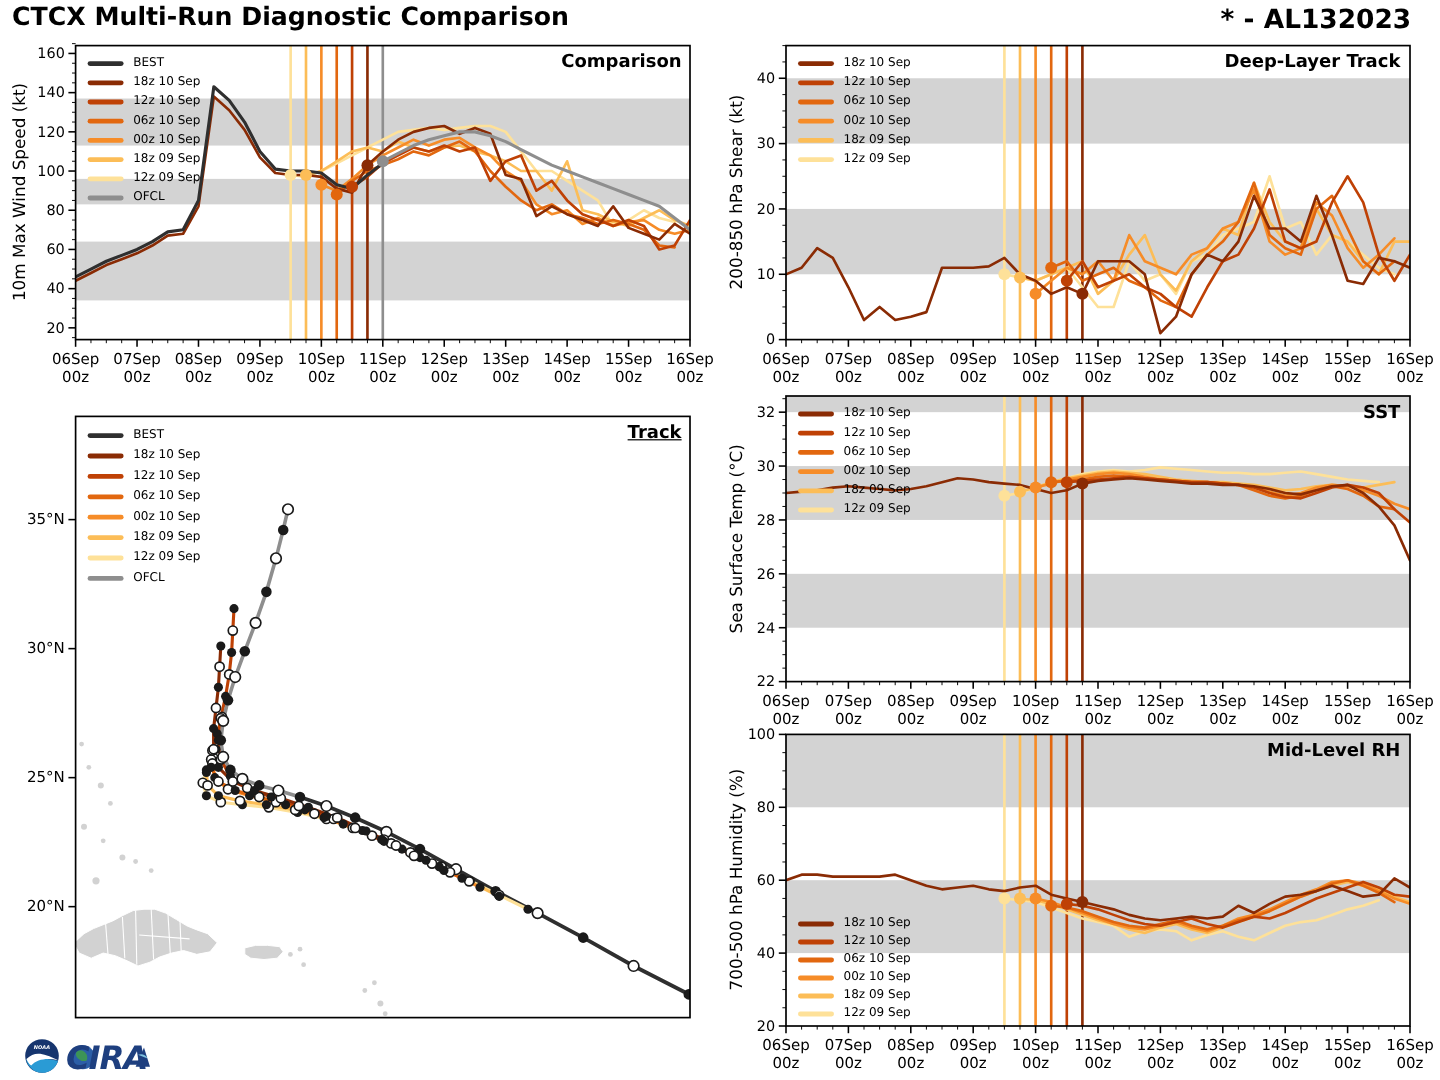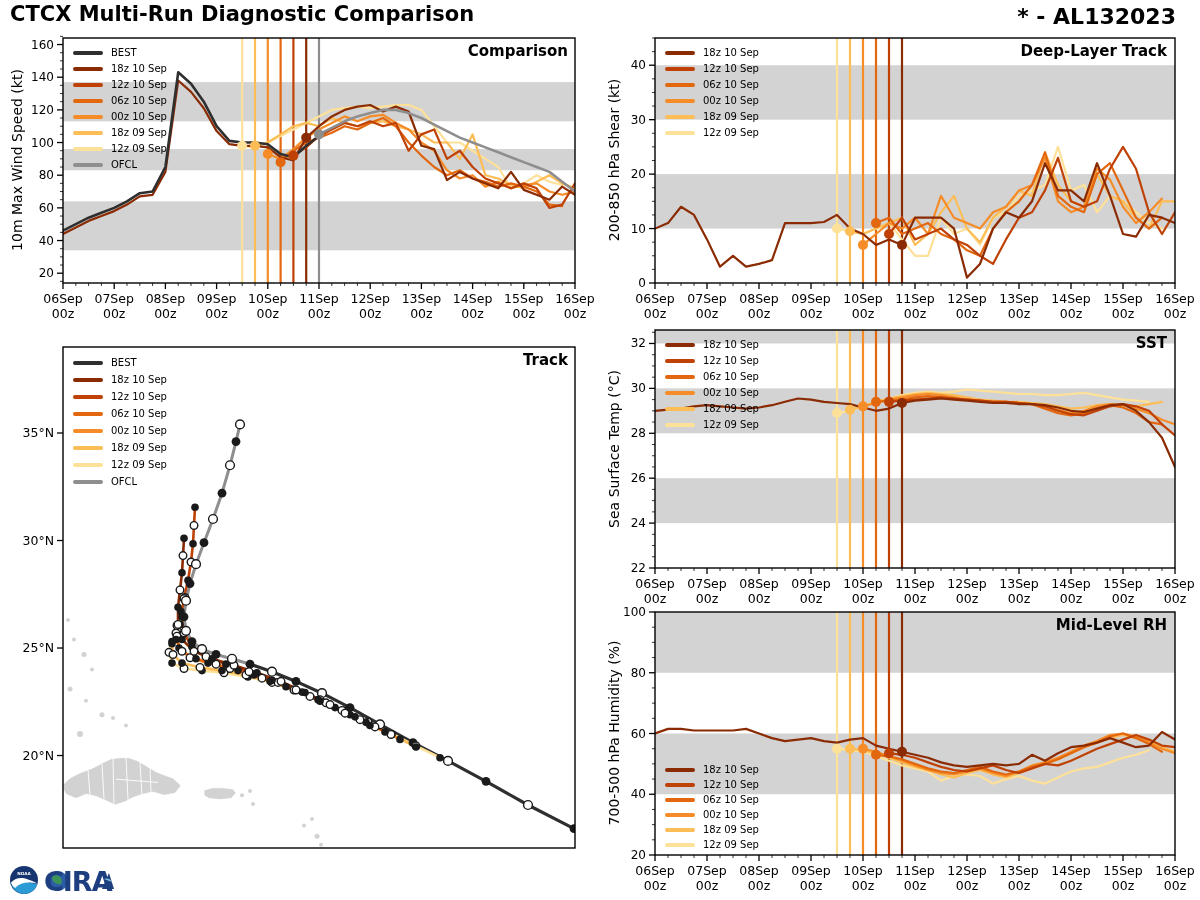--- a/index.html
+++ b/index.html
@@ -8,21 +8,21 @@
   #chart-root{position:absolute;left:0;top:0;}
   .main-title{position:absolute;left:10px;top:2px;font-size:21px;font-weight:bold;color:#000;}
   .storm-id{position:absolute;right:24px;top:4px;font-size:22px;font-weight:bold;color:#000;}
   .panel-title{position:absolute;font-size:15px;font-weight:bold;color:#000;}
   .y-label{position:absolute;font-size:14px;color:#000;white-space:nowrap;
            transform:translate(-50%,-50%) rotate(-90deg);}
   .legend{position:absolute;display:flex;flex-direction:column;}
   .legend-item{display:flex;align-items:center;height:16px;}
   .legend-swatch{width:30px;height:4px;border-radius:2px;margin-right:8px;flex:none;}
   .legend-label{font-size:10px;color:#000;line-height:1;}
-  .logos{position:absolute;left:6px;top:862px;display:flex;align-items:flex-start;}
+  .logos{position:absolute;left:17px;top:862px;display:flex;align-items:flex-start;font-style:italic;}
 </style>
 </head>
 <body>
 
 <div id="canvas">
   <svg id="chart-root" width="1200" height="900">
       <g>
         <clipPath id="clip-intensity">
           <rect x="63" y="38" width="512" height="245"></rect>
         </clipPath>
@@ -679,21 +679,21 @@
       </g>
     </svg>
 
   <div class="main-title">CTCX Multi-Run Diagnostic Comparison</div>
   <div class="storm-id">* - AL132023</div>
 
   <div class="panel-title" style="right:632px;top:42px;">Comparison</div>
   <div class="panel-title" style="right:33px;top:42px;">Deep-Layer Track</div>
   <div class="panel-title" style="right:33px;top:334px;">SST</div>
   <div class="panel-title" style="right:33px;top:616px;">Mid-Level RH</div>
-  <div class="panel-title" style="right:632px;top:351px;">Track</div>
+  <div class="panel-title" style="right:632px;top:351px;text-decoration:underline;">Track</div>
 
   <div class="y-label" style="left:17px;top:160px;">10m Max Wind Speed (kt)</div>
   <div class="y-label" style="left:614px;top:160px;">200-850 hPa Shear (kt)</div>
   <div class="y-label" style="left:614px;top:449px;">Sea Surface Temp (°C)</div>
   <div class="y-label" style="left:614px;top:733px;">700-500 hPa Humidity (%)</div>
 
   <div id="legends">
       <div class="legend" style="left: 73px; top: 45px;">
         <div class="legend-item" style="height: 16px;">
           <span class="legend-swatch" style="background: rgb(47, 47, 47);"></span>

